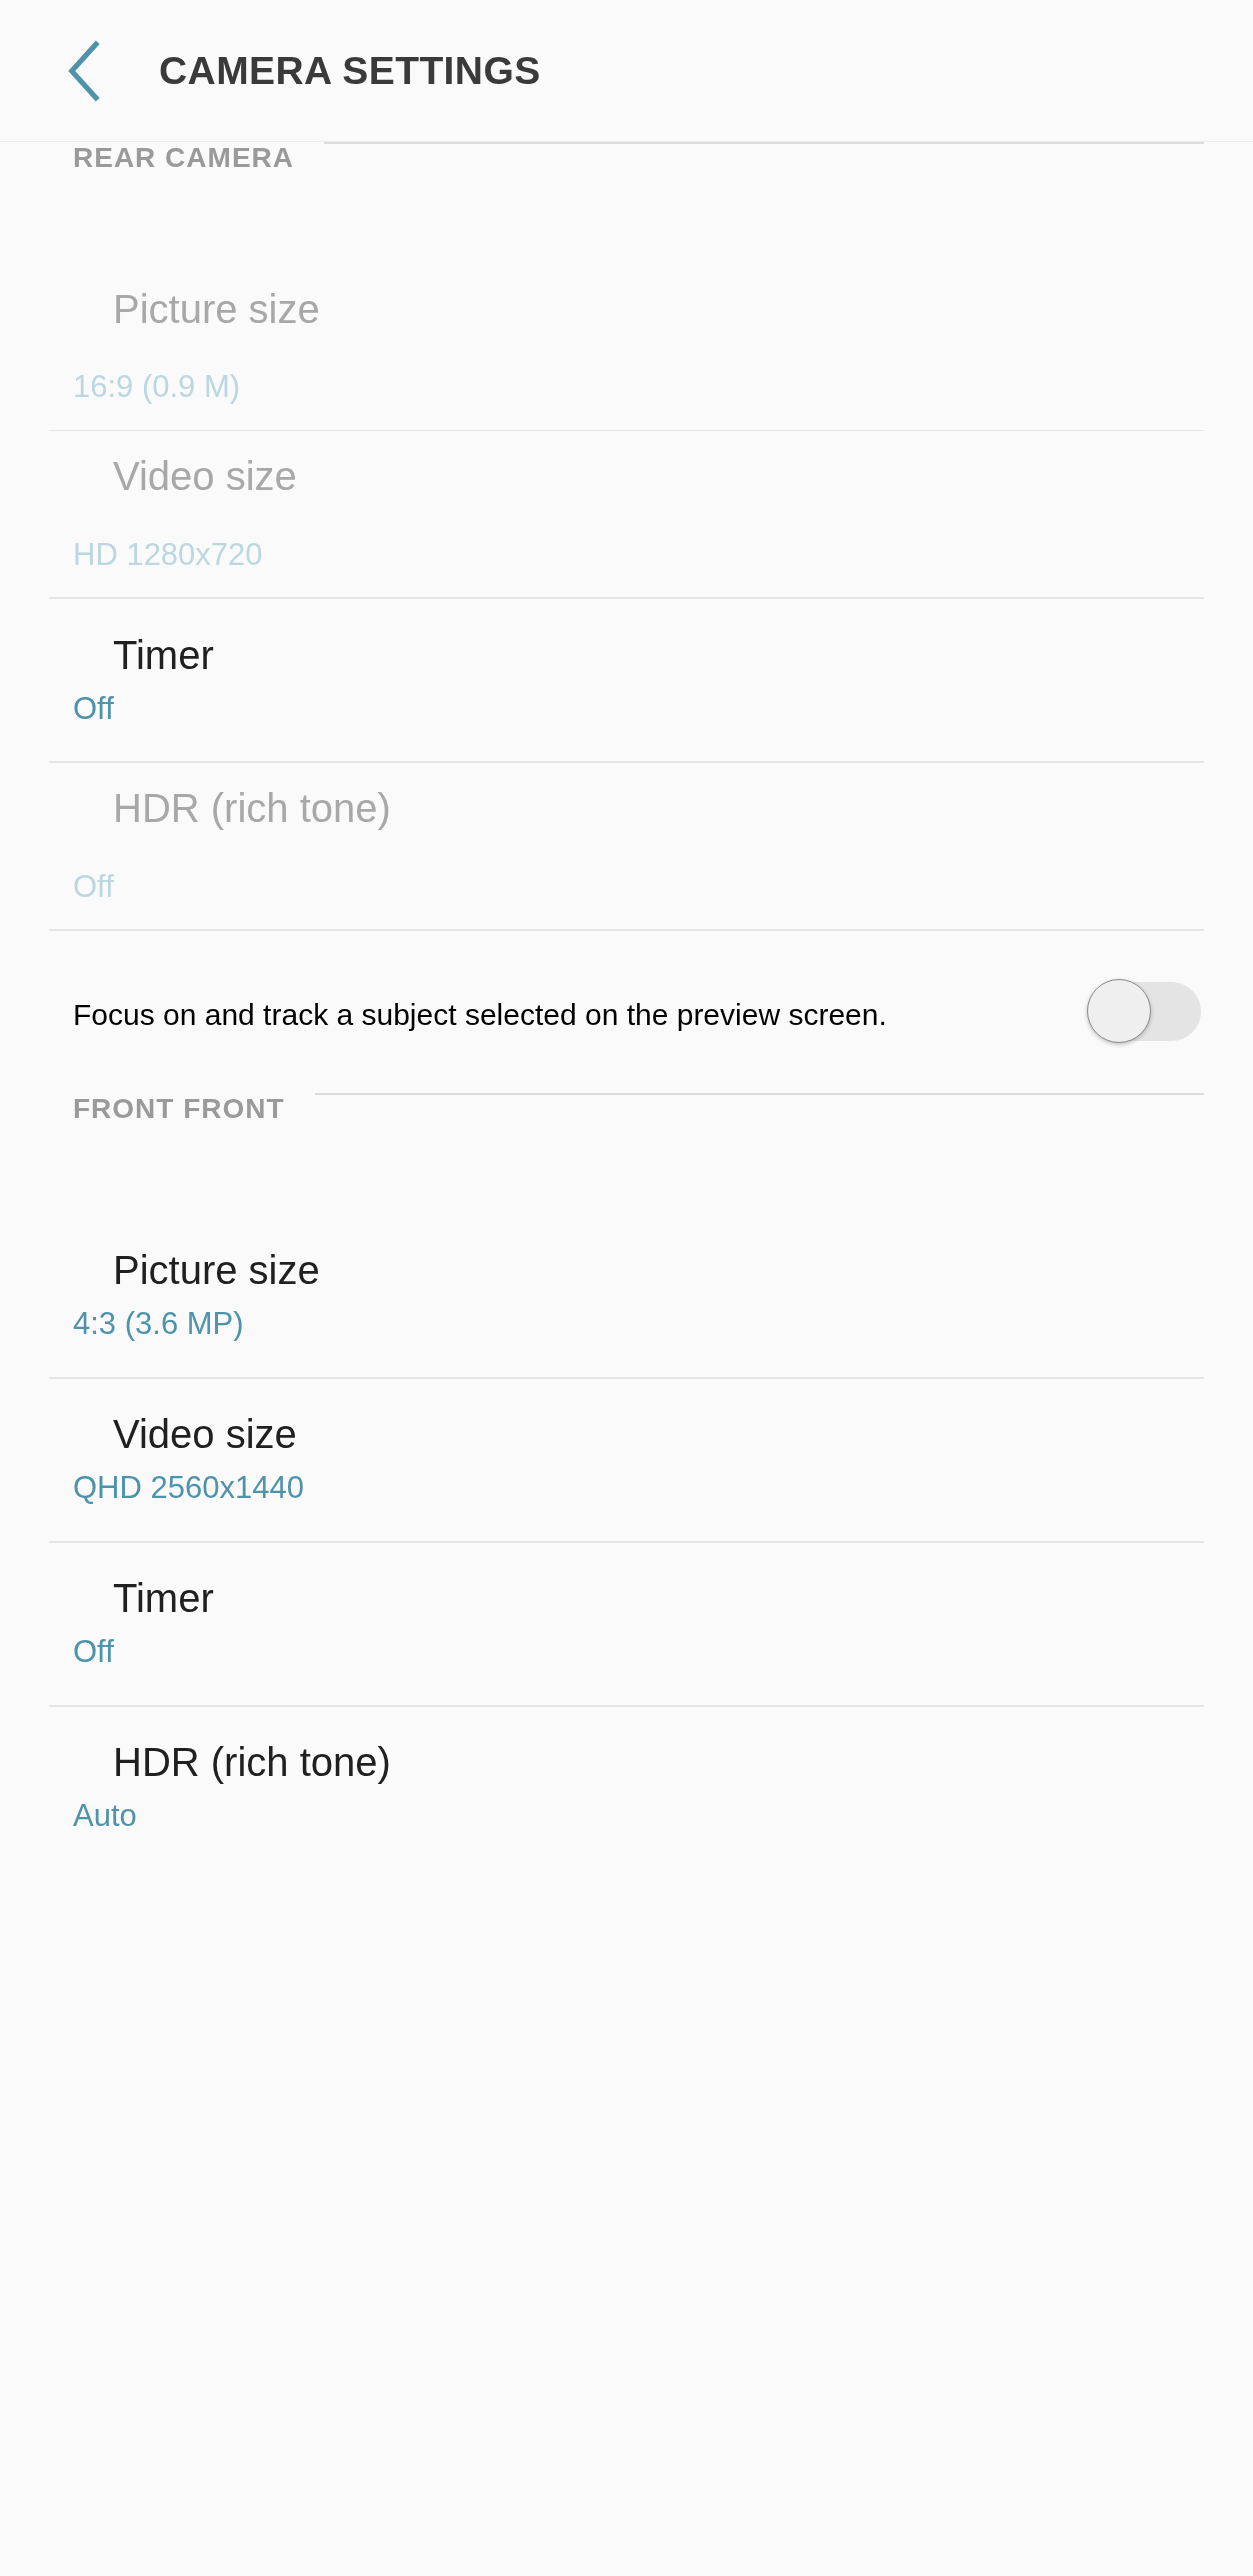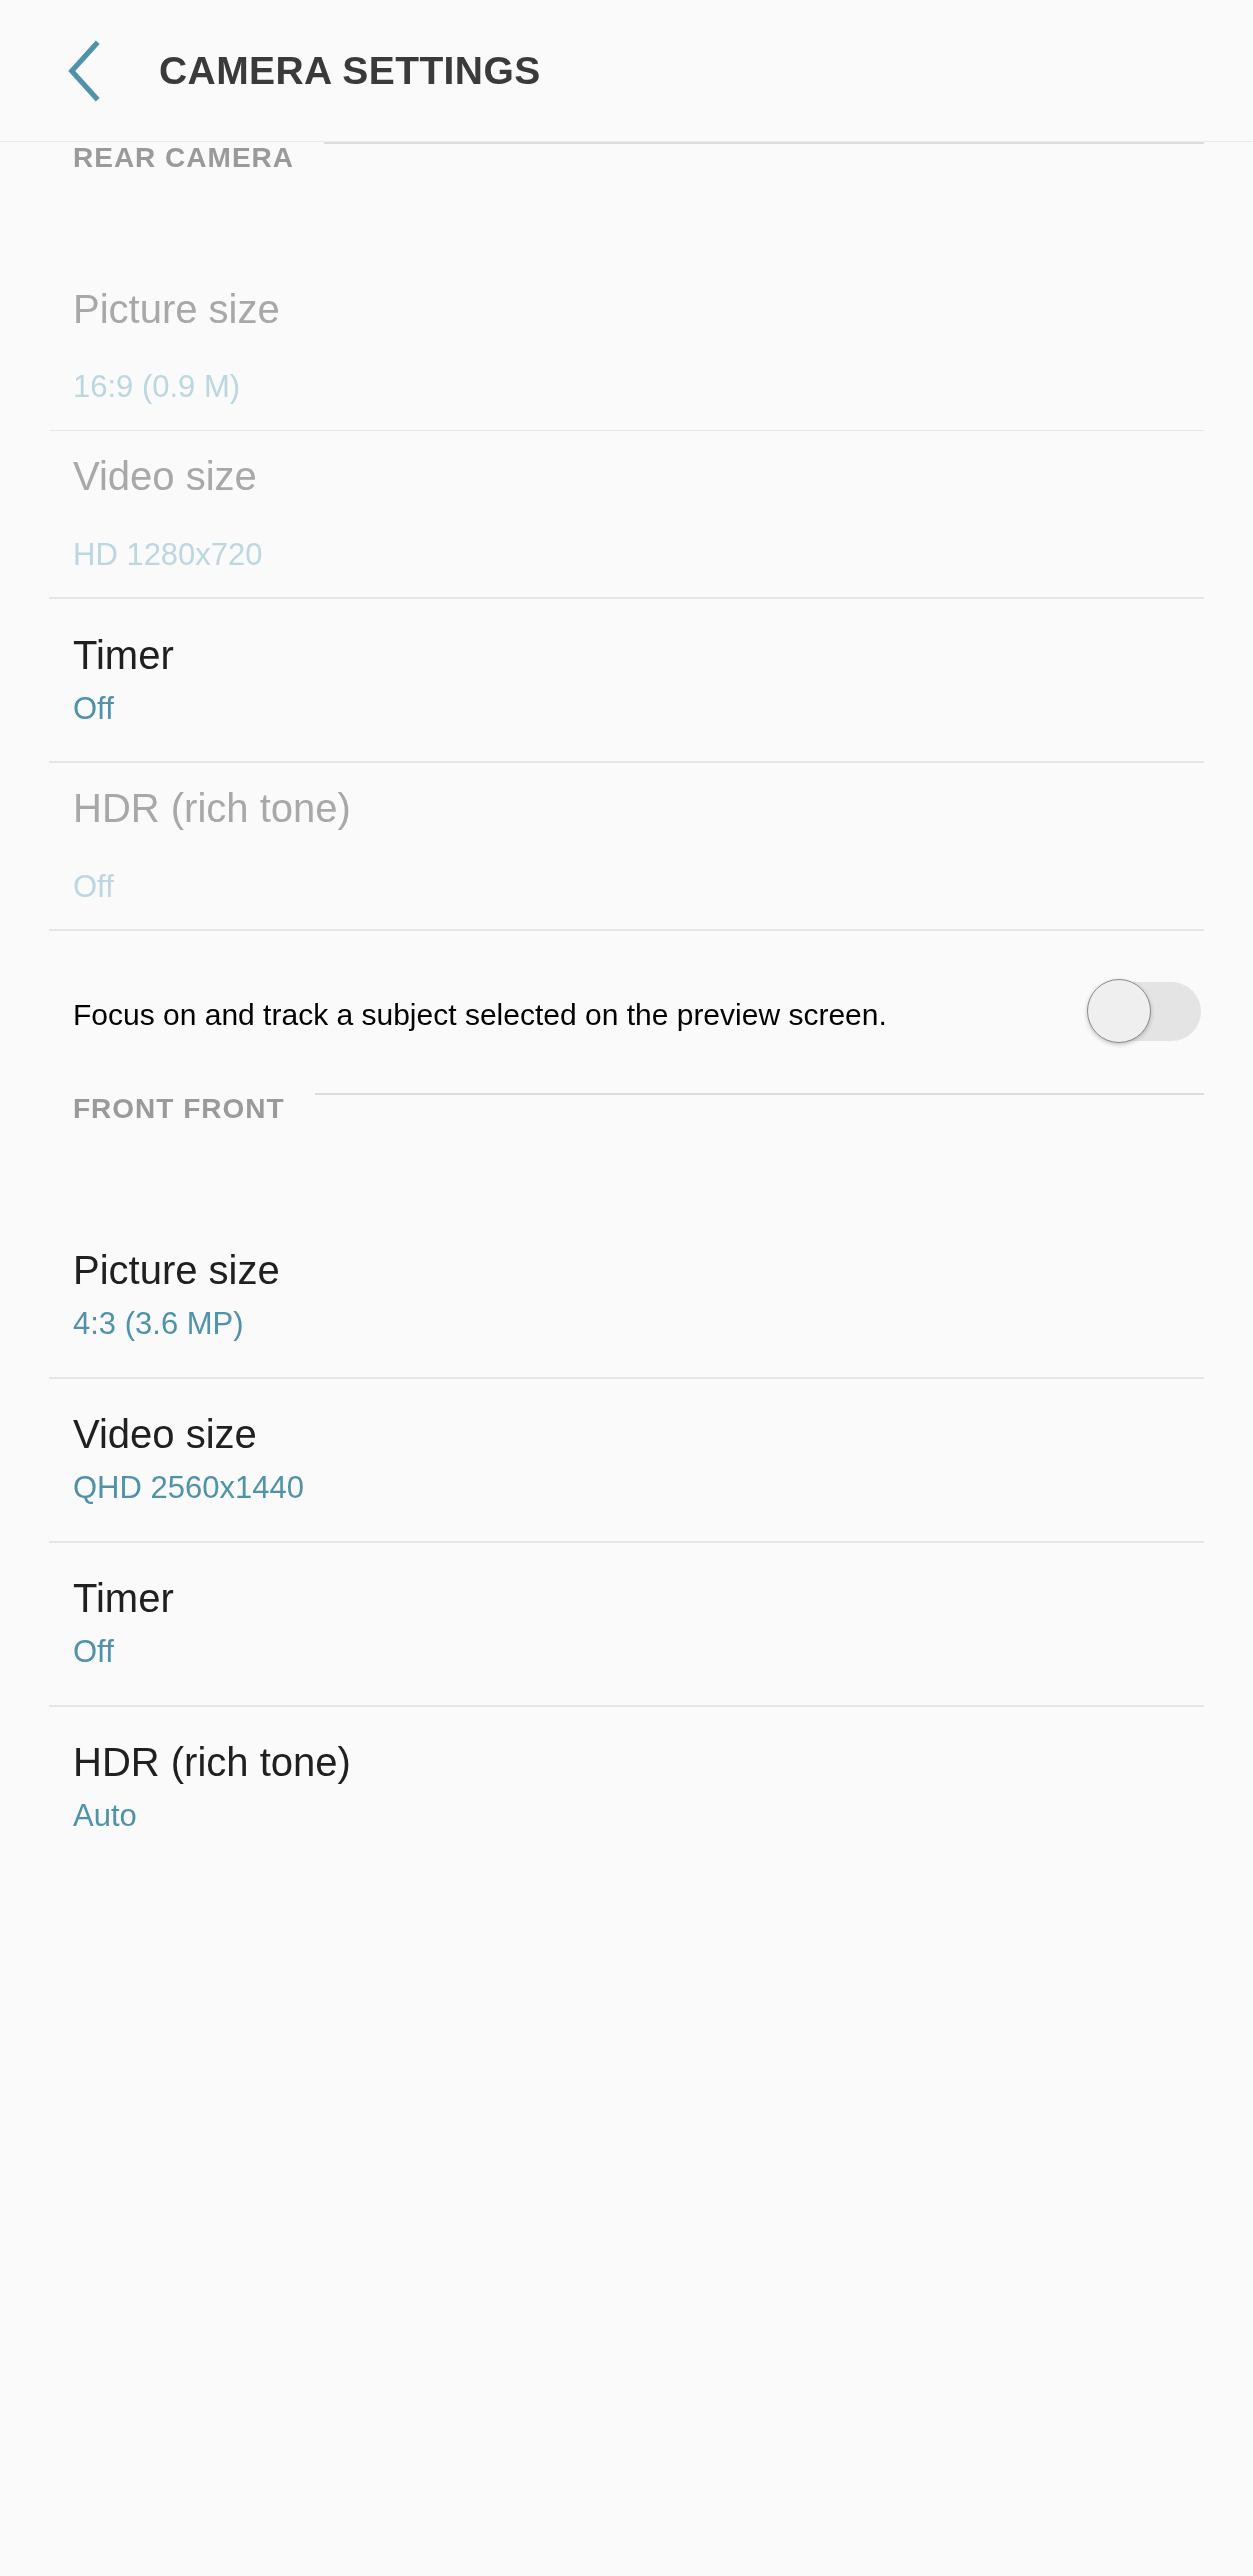--- a/index.html
+++ b/index.html
@@ -117,20 +117,21 @@
     flex-direction: column;
     justify-content: center;
     flex: 1 1 auto;
     min-width: 0;
     padding: 22.6px 0;
   }
   .row-title {
     font-size: 40px;
     color: #202020;
     line-height: 1.22;
+    margin-left: 40px;
   }
   .row-value {
     font-size: 31px;
     color: #4f93ab;
     line-height: 1.25;
     margin-top: 10.4px;
   }
   .row-desc {
     font-size: 30px;
     color: #a8a8a8;

